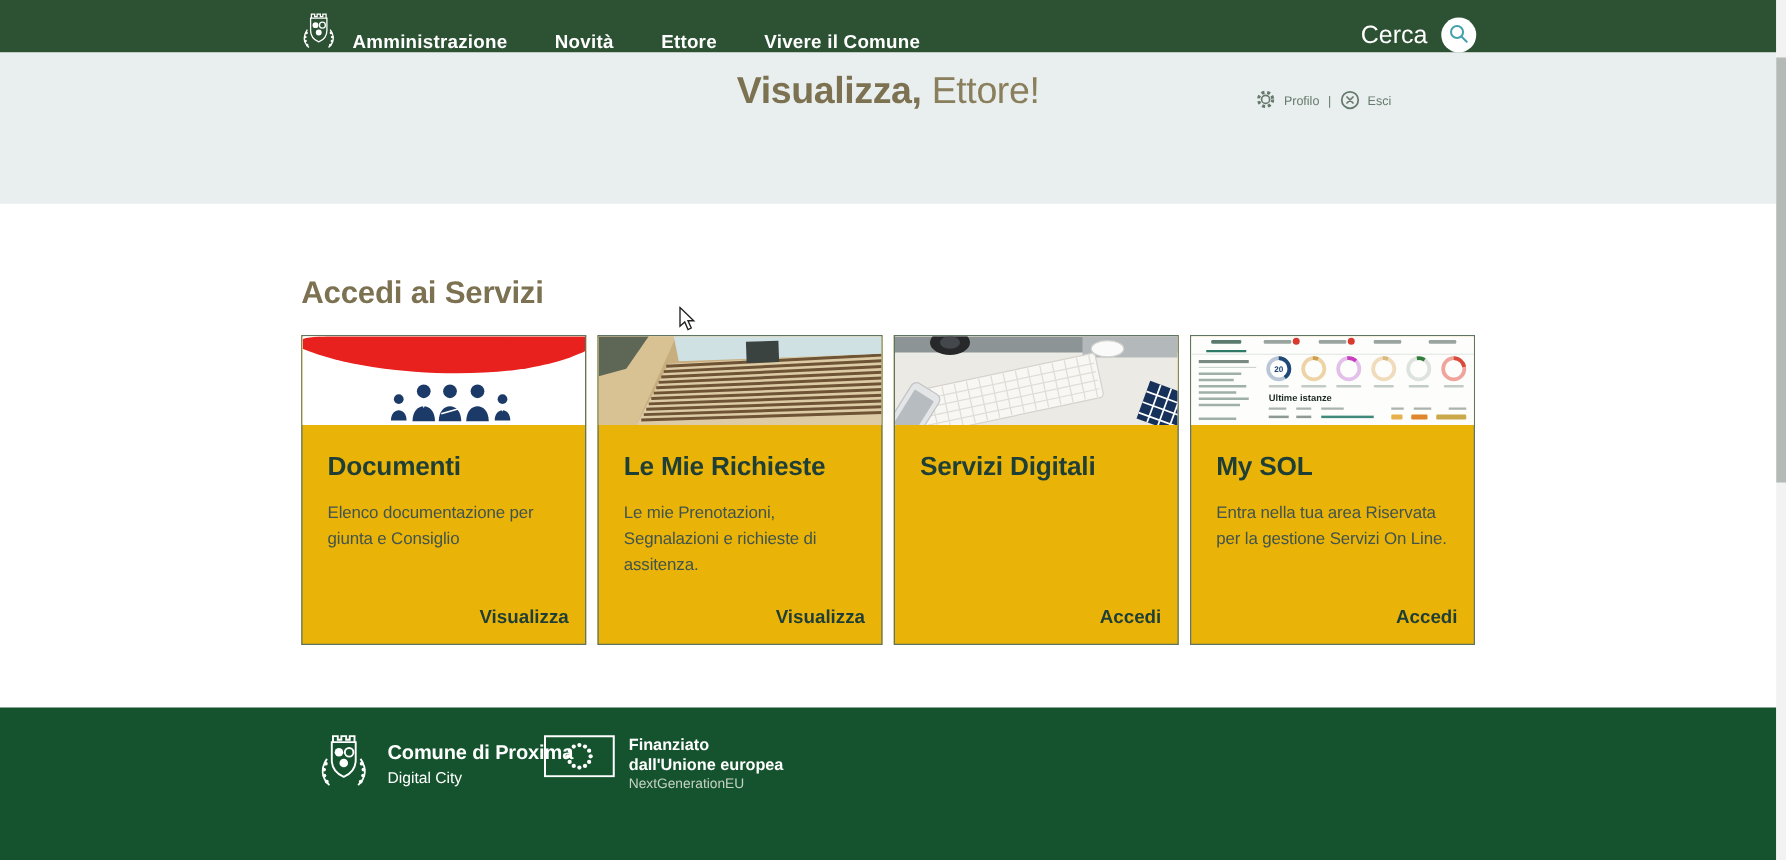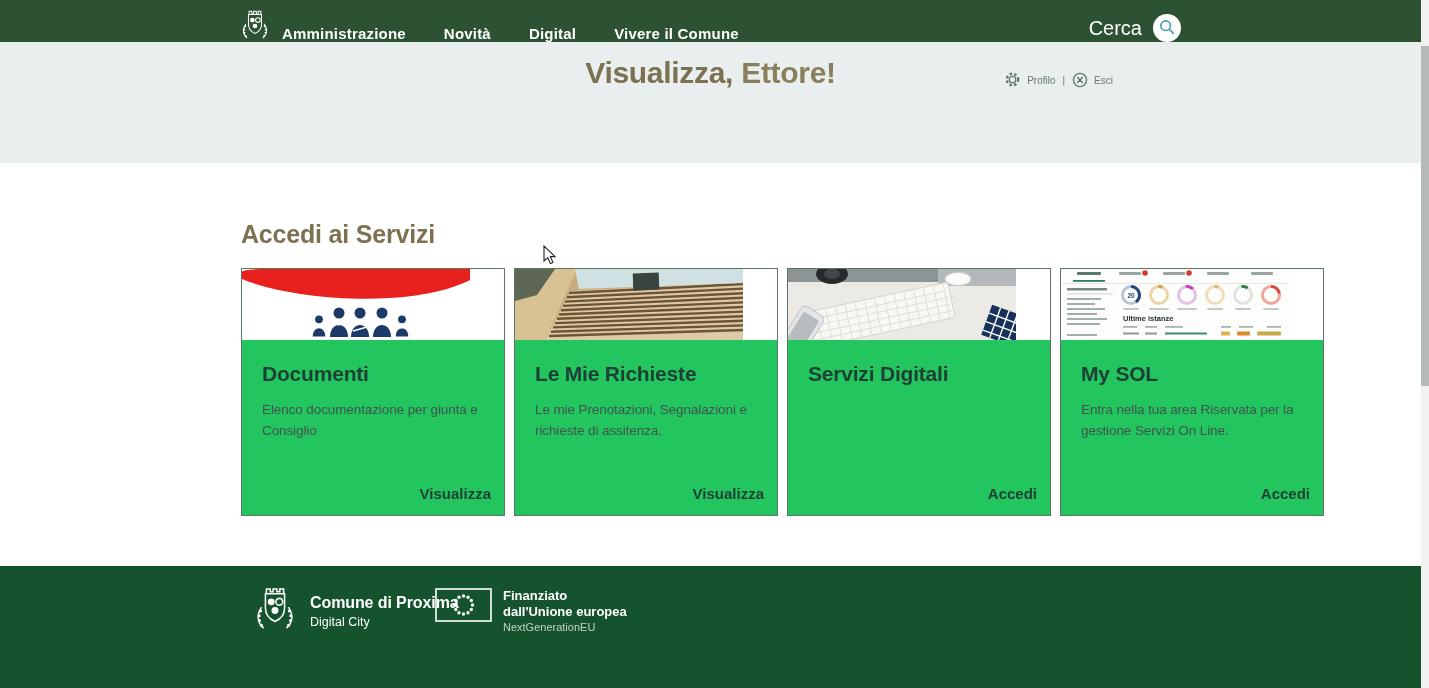--- a/index.html
+++ b/index.html
@@ -19,28 +19,28 @@
   .nav{display:flex;gap:38px;align-items:center}
   .nav-item{color:#fff;font-size:15px;font-weight:700;letter-spacing:.2px;cursor:pointer;white-space:nowrap}
   .search{margin-left:auto;display:flex;align-items:center;gap:11px}
   .search-label{color:#fff;font-size:20px;cursor:pointer}
   .search-btn{width:28px;height:28px;border-radius:50%;background:#fff;border:none;display:flex;align-items:center;justify-content:center;cursor:pointer}
 
   
   .welcome{position:absolute;top:42px;left:0;width:100%;height:121px;background:#e9efee}
   .welcome-title{position:absolute;top:14px;left:0;width:100%;text-align:center;font-size:30px;color:#7c7252;letter-spacing:-.3px}
   .greet-bold{font-weight:700}
-  .greet-name{font-weight:700;color:#8a7f5c}
+  .greet-name{font-weight:400;color:#8a7f5c}
   .profile-row{position:absolute;top:29px;right:308px;display:flex;align-items:center;gap:7px;color:#66796c;font-size:10px}
   .profile-link,.logout-link{color:#66796c;text-decoration:none;display:flex;align-items:center;gap:6px;cursor:pointer}
 
   
   .heading{position:absolute;top:220px;left:241px;font-size:25px;font-weight:700;color:#7c7252;letter-spacing:-.2px}
   .cards{position:absolute;top:268px;left:241px;display:flex;gap:9px}
-  .card{width:264px;height:248px;background:#22c55e;border:1px solid #5f7563;position:relative;cursor:pointer}
+  .card{width:228px;height:248px;background:#eab308;border:1px solid #5f7563;position:relative;cursor:pointer}
   .card-img{height:71px;overflow:hidden;position:relative;background:#fff}
   .card-img svg{display:block}
   .card-title{margin:22px 20px 0;font-size:21px;font-weight:700;color:#1f3e36;letter-spacing:-.2px}
   .card-desc{margin:13px 18px 0 20px;font-size:13.5px;line-height:21px;color:#41544d;letter-spacing:-.1px}
   .card-action{position:absolute;right:13px;bottom:13px;font-size:15px;font-weight:700;color:#1f3e36;text-decoration:none;cursor:pointer}
 
   
   .footer{position:absolute;top:566px;left:0;width:100%;height:122px;background:#14532d}
   .footer-brand{position:absolute;left:253px;top:20px;display:flex;align-items:center}
   .muni{margin-left:13px}
@@ -79,21 +79,21 @@
             <circle cx="38" cy="26" r="1.6"></circle>
               <circle cx="39.5" cy="31" r="1.6"></circle>
               <circle cx="39.2" cy="36" r="1.6"></circle>
               <circle cx="37.2" cy="41" r="1.6"></circle>
           </g>
         </svg>
       </div>
       <nav class="nav">
         <span class="nav-item">Amministrazione</span>
         <span class="nav-item">Novità</span>
-        <span class="nav-item">Digital</span>
+        <span class="nav-item">Ettore</span>
         <span class="nav-item">Vivere il Comune</span>
       </nav>
       <div class="search">
         <span class="search-label">Cerca</span>
         <button class="search-btn">
           <span>
             <svg width="20" height="20" viewBox="0 0 22 22" fill="none" stroke="#44a0ad" stroke-width="1.8" stroke-linecap="round">
               <circle cx="9.5" cy="9.5" r="5.3"></circle>
                 <path d="M13.6,13.6 L18,18"></path>
             </svg>

